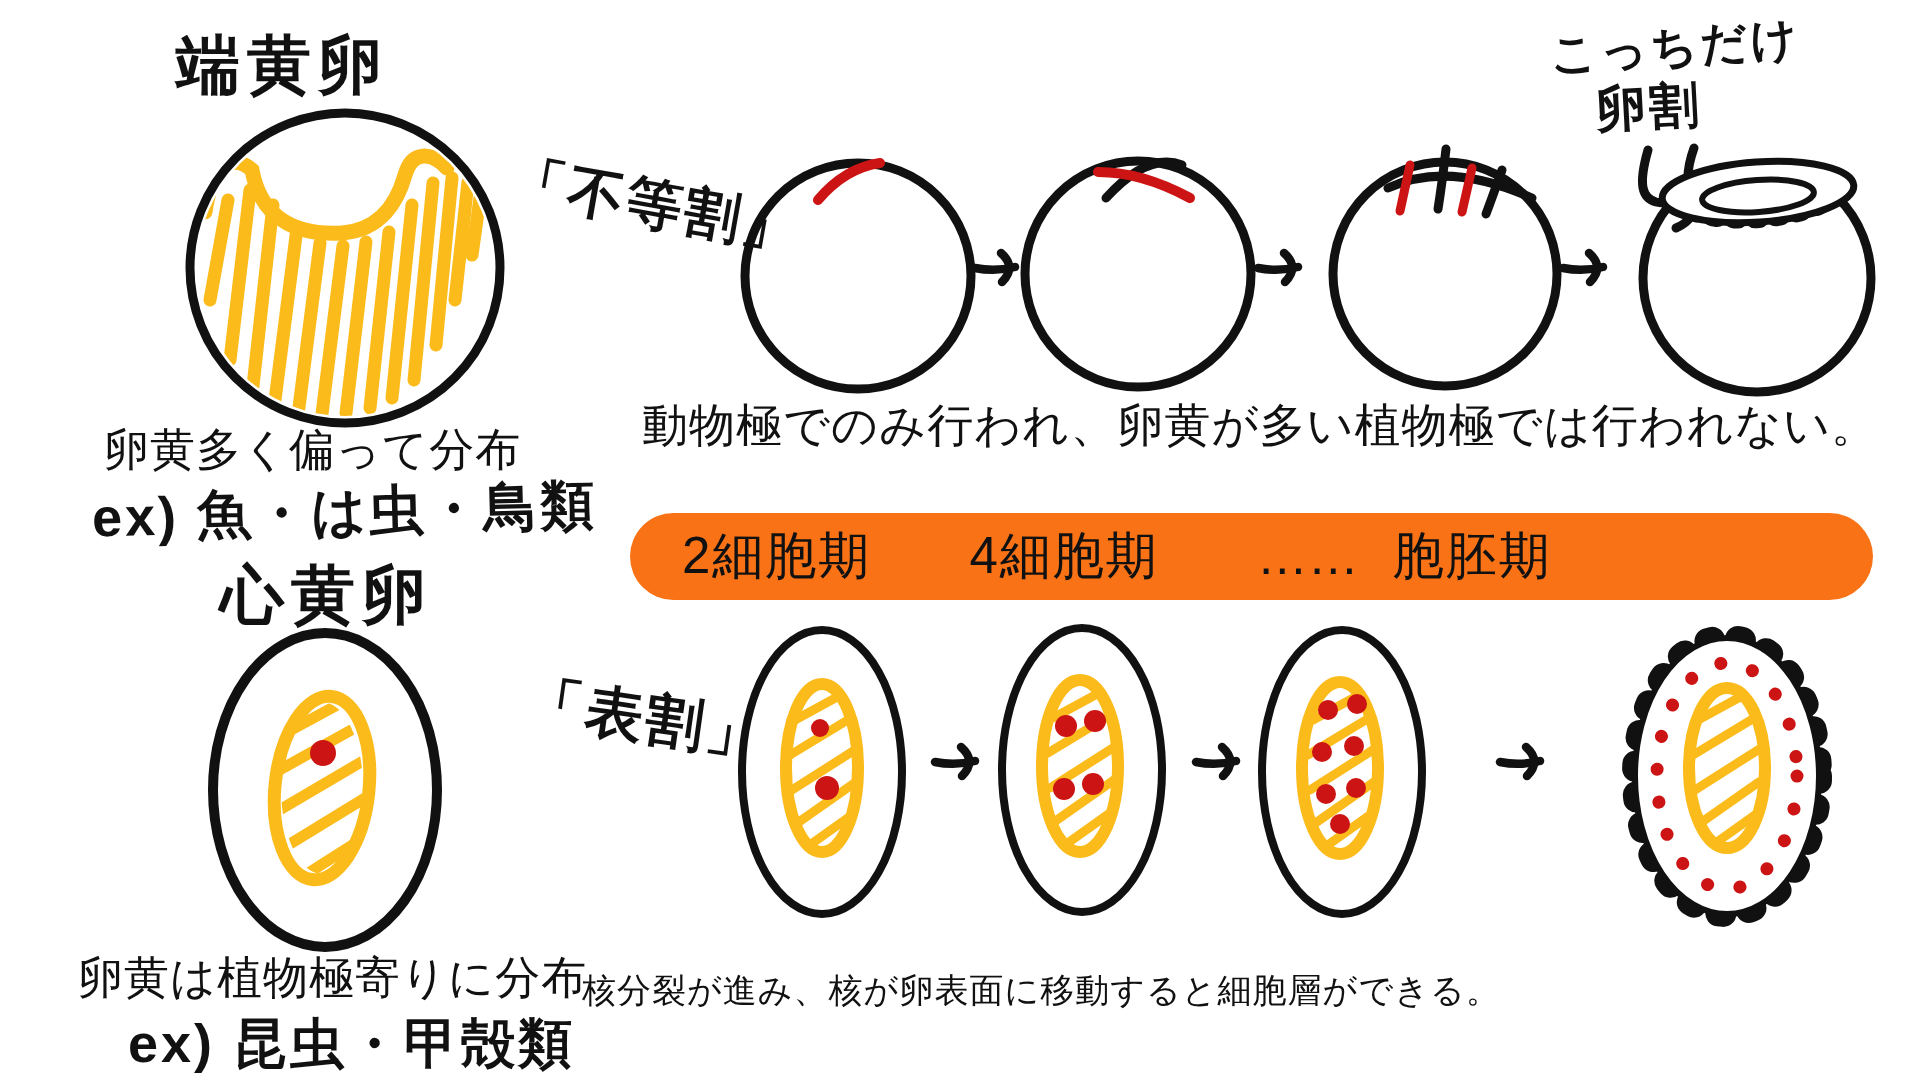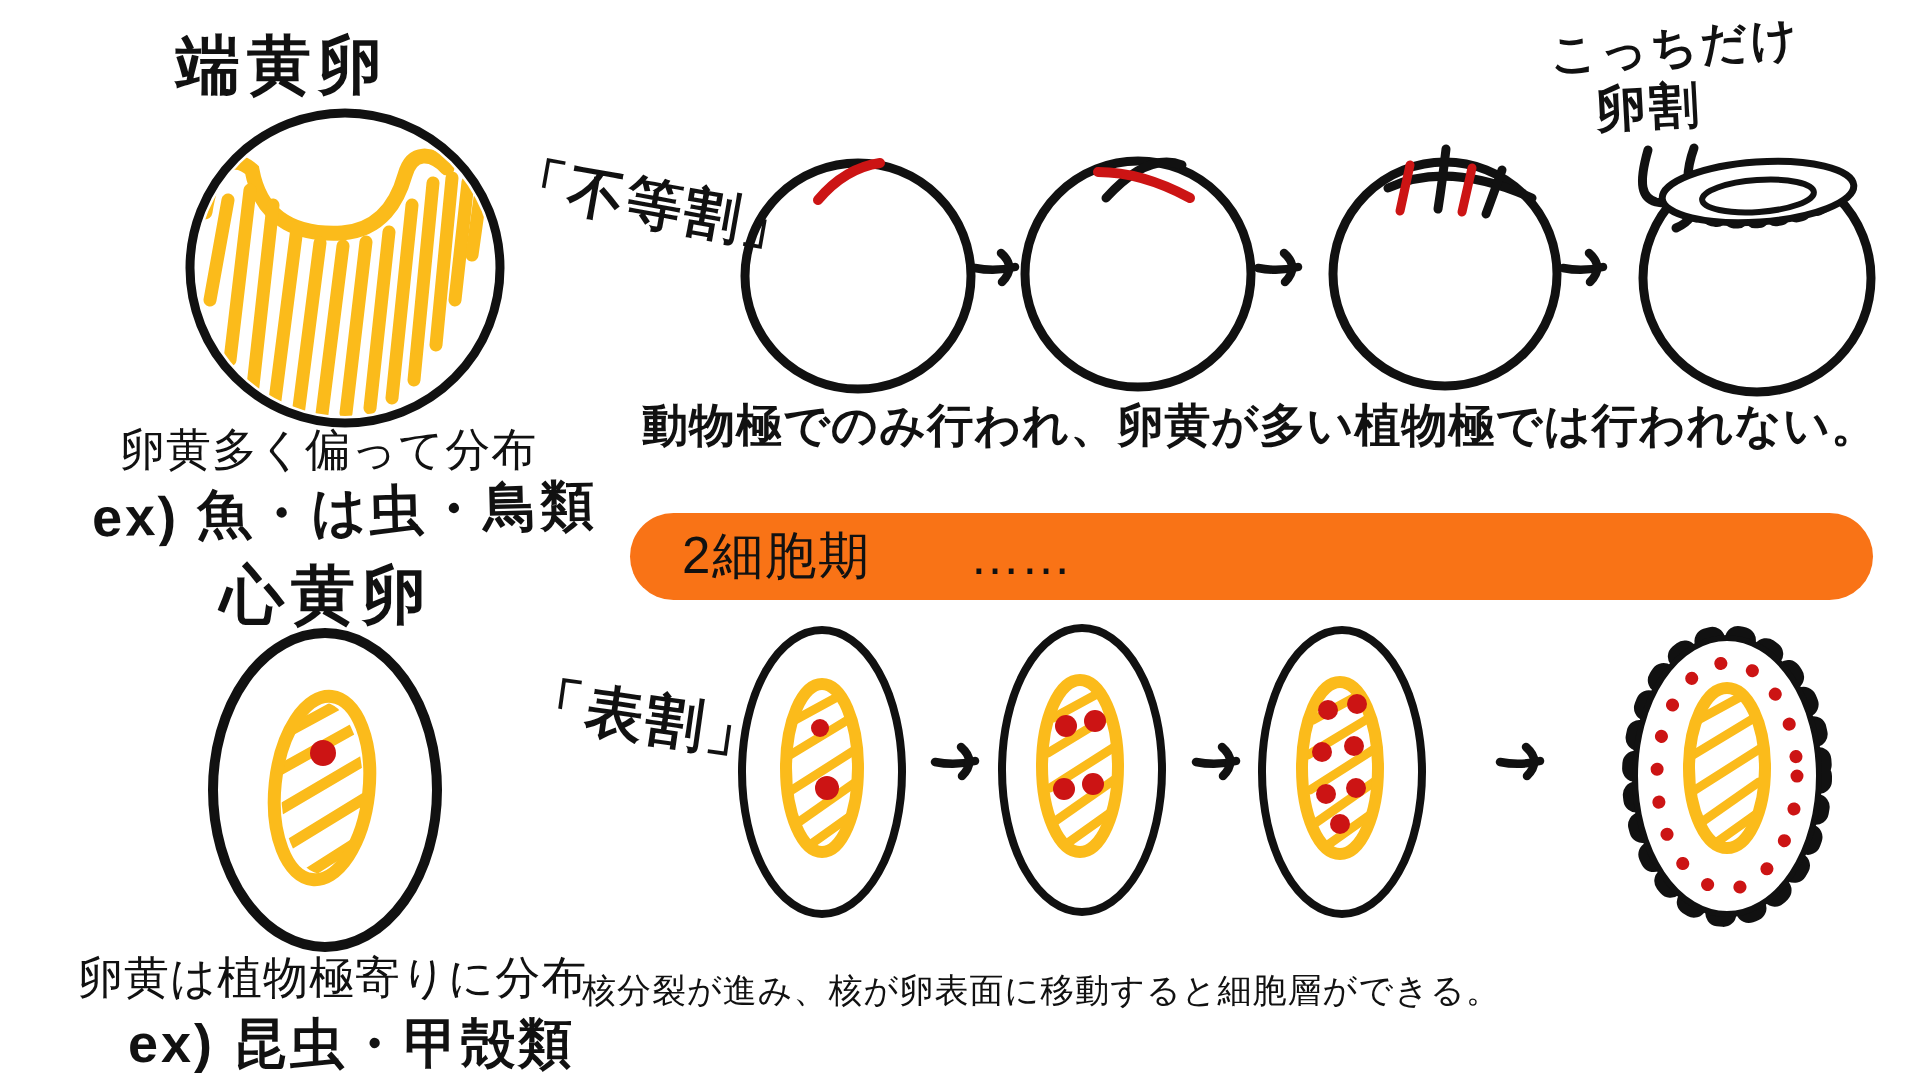--- a/index.html
+++ b/index.html
@@ -7,29 +7,29 @@
     width:1920px;height:1080px;position:relative;overflow:hidden;
     background:#ffffff;
     font-family:"Liberation Sans","DejaVu Sans",sans-serif;
     color:#111;
   }
   .abs{position:absolute;white-space:nowrap;}
   .title{font-size:64px;font-weight:bold;letter-spacing:7px;}
   .caption{font-size:45px;letter-spacing:1px;}
   .hand{font-weight:bold;letter-spacing:3px;}
   #title-telo{left:176px;top:22px;}
-  #caption-telo{left:120px;top:420px;}
+  #caption-telo{left:104px;top:420px;}
   #ex-telo{left:92px;top:476px;font-size:54px;transform:rotate(-1.5deg);}
   #title-centro{left:220px;top:552px;text-align:center;}
   #caption-centro{left:78px;top:948px;}
   #ex-centro{left:128px;top:1008px;font-size:54px;}
   #label-unequal{left:508px;top:168px;font-size:56px;transform:rotate(10deg);}
   #annot-line1{left:1550px;top:16px;font-size:46px;transform:rotate(-4deg);}
   #annot-line2{left:1596px;top:74px;font-size:50px;transform:rotate(-3deg);}
-  #caption-unequal{left:642px;top:395px;font-size:46px;font-weight:bold;}
+  #caption-unequal{left:642px;top:395px;font-size:46px;}
   #banner{
     left:630px;top:513px;width:1243px;height:87px;border-radius:44px;
     display:flex;align-items:center;font-size:51px;letter-spacing:2px;
   }
   #banner .stage{margin-right:98px;}
   #banner .first{margin-left:52px;}
   #banner .ellipsis{margin-right:34px;letter-spacing:0;}
   #label-superficial{left:524px;top:680px;font-size:58px;transform:rotate(8deg);}
   #caption-superficial{left:582px;top:968px;font-size:34px;}
   svg{position:absolute;left:0;top:0;}
@@ -215,17 +215,19 @@
 <div id="caption-centro" class="abs caption">卵黄は植物極寄りに分布</div>
 <div id="ex-centro" class="abs hand">ex) 昆虫・甲殻類</div>
 
 <div id="label-unequal" class="abs hand">「不等割」</div>
 <div id="annot-line1" class="abs hand">こっちだけ</div>
 <div id="annot-line2" class="abs hand">卵割</div>
 <div id="caption-unequal" class="abs caption">動物極でのみ行われ、卵黄が多い植物極では行われない。</div>
 
 <div id="banner" class="abs" style="background:#f97316;">
   <span class="stage first">2細胞期</span>
+  <span class="stage">4細胞期</span>
   <span class="ellipsis">……</span>
+  <span>胞胚期</span>
 </div>
 
 <div id="label-superficial" class="abs hand">「表割」</div>
 <div id="caption-superficial" class="abs caption">核分裂が進み、核が卵表面に移動すると細胞層ができる。</div>
 
 </body></html>

